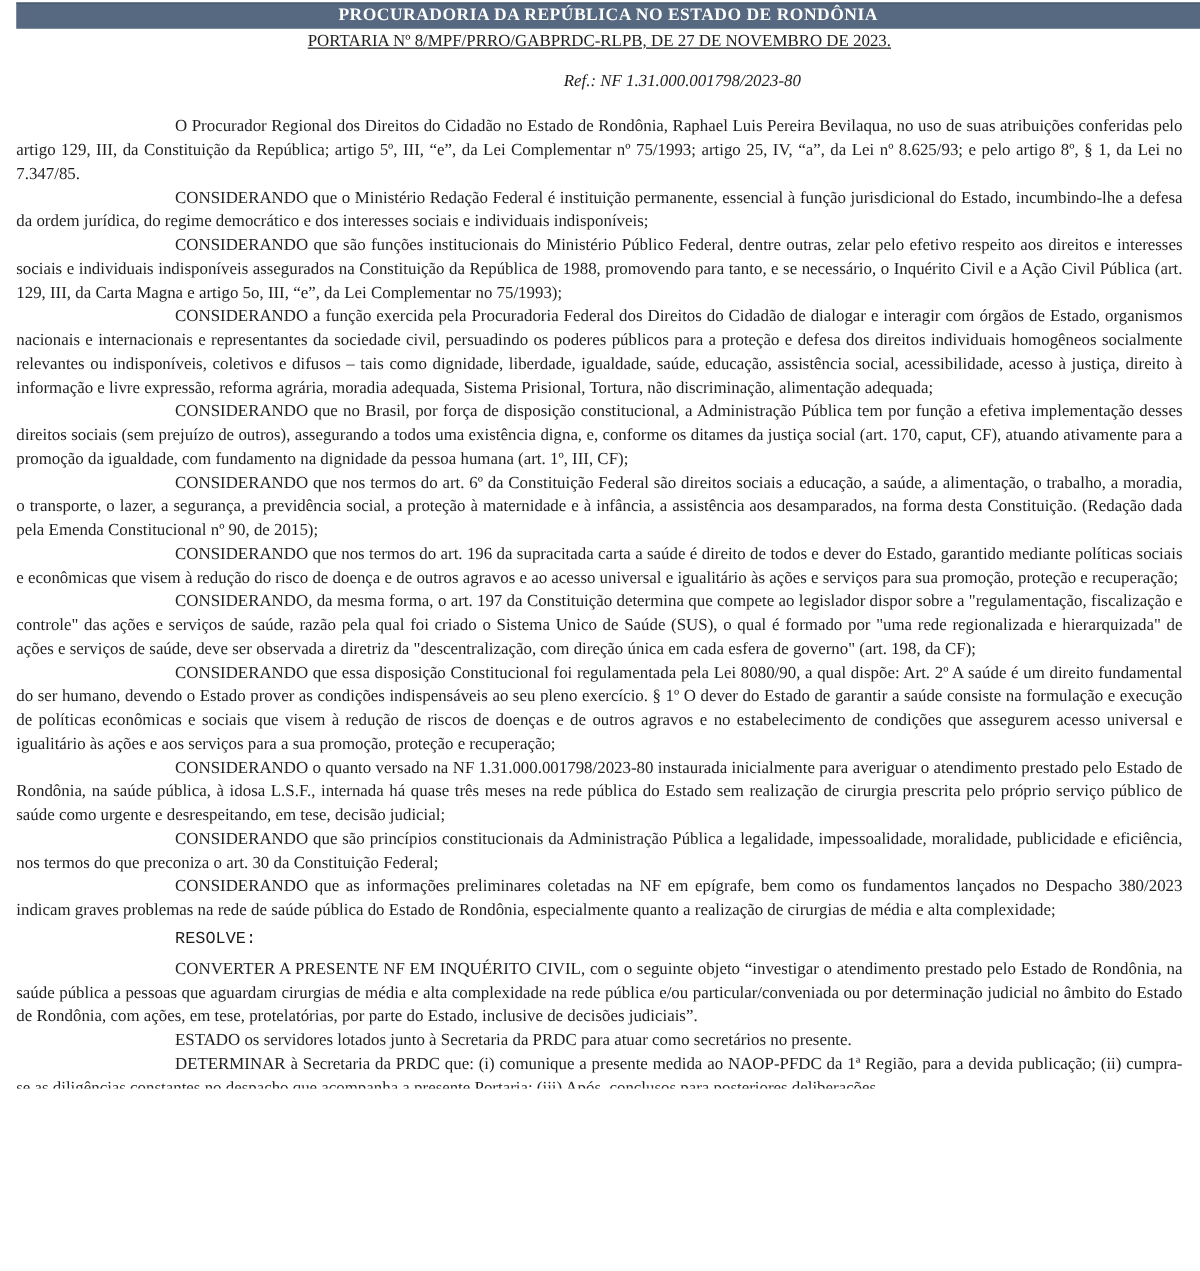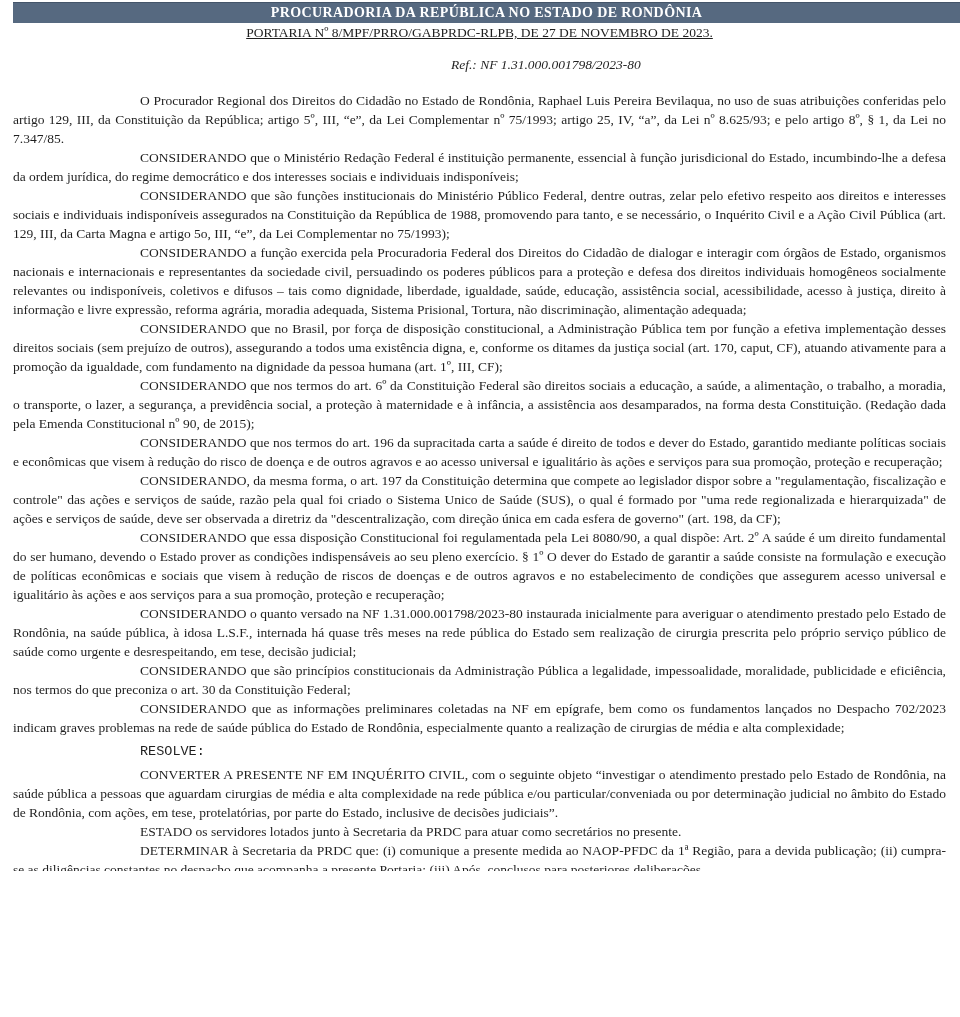--- a/index.html
+++ b/index.html
@@ -102,21 +102,21 @@
       <p>CONSIDERANDO que o Ministério Redação Federal é instituição permanente, essencial à função jurisdicional do Estado, incumbindo-lhe a defesa da ordem jurídica, do regime democrático e dos interesses sociais e individuais indisponíveis;</p>
       <p>CONSIDERANDO que são funções institucionais do Ministério Público Federal, dentre outras, zelar pelo efetivo respeito aos direitos e interesses sociais e individuais indisponíveis assegurados na Constituição da República de 1988, promovendo para tanto, e se necessário, o Inquérito Civil e a Ação Civil Pública (art. 129, III, da Carta Magna e artigo 5o, III, “e”, da Lei Complementar no 75/1993);</p>
       <p>CONSIDERANDO a função exercida pela Procuradoria Federal dos Direitos do Cidadão de dialogar e interagir com órgãos de Estado, organismos nacionais e internacionais e representantes da sociedade civil, persuadindo os poderes públicos para a proteção e defesa dos direitos individuais homogêneos socialmente relevantes ou indisponíveis, coletivos e difusos – tais como dignidade, liberdade, igualdade, saúde, educação, assistência social, acessibilidade, acesso à justiça, direito à informação e livre expressão, reforma agrária, moradia adequada, Sistema Prisional, Tortura, não discriminação, alimentação adequada;</p>
       <p>CONSIDERANDO que no Brasil, por força de disposição constitucional, a Administração Pública tem por função a efetiva implementação desses direitos sociais (sem prejuízo de outros), assegurando a todos uma existência digna, e, conforme os ditames da justiça social (art. 170, caput, CF), atuando ativamente para a promoção da igualdade, com fundamento na dignidade da pessoa humana (art. 1º, III, CF);</p>
       <p>CONSIDERANDO que nos termos do art. 6º da Constituição Federal são direitos sociais a educação, a saúde, a alimentação, o trabalho, a moradia, o transporte, o lazer, a segurança, a previdência social, a proteção à maternidade e à infância, a assistência aos desamparados, na forma desta Constituição. (Redação dada pela Emenda Constitucional nº 90, de 2015);</p>
       <p>CONSIDERANDO que nos termos do art. 196 da supracitada carta a saúde é direito de todos e dever do Estado, garantido mediante políticas sociais e econômicas que visem à redução do risco de doença e de outros agravos e ao acesso universal e igualitário às ações e serviços para sua promoção, proteção e recuperação;</p>
       <p>CONSIDERANDO, da mesma forma, o art. 197 da Constituição determina que compete ao legislador dispor sobre a "regulamentação, fiscalização e controle" das ações e serviços de saúde, razão pela qual foi criado o Sistema Unico de Saúde (SUS), o qual é formado por "uma rede regionalizada e hierarquizada" de ações e serviços de saúde, deve ser observada a diretriz da "descentralização, com direção única em cada esfera de governo" (art. 198, da CF);</p>
       <p>CONSIDERANDO que essa disposição Constitucional foi regulamentada pela Lei 8080/90, a qual dispõe: Art. 2º A saúde é um direito fundamental do ser humano, devendo o Estado prover as condições indispensáveis ao seu pleno exercício. § 1º O dever do Estado de garantir a saúde consiste na formulação e execução de políticas econômicas e sociais que visem à redução de riscos de doenças e de outros agravos e no estabelecimento de condições que assegurem acesso universal e igualitário às ações e aos serviços para a sua promoção, proteção e recuperação;</p>
       <p>CONSIDERANDO o quanto versado na NF 1.31.000.001798/2023-80 instaurada inicialmente para averiguar o atendimento prestado pelo Estado de Rondônia, na saúde pública, à idosa L.S.F., internada há quase três meses na rede pública do Estado sem realização de cirurgia prescrita pelo próprio serviço público de saúde como urgente e desrespeitando, em tese, decisão judicial;</p>
       <p>CONSIDERANDO que são princípios constitucionais da Administração Pública a legalidade, impessoalidade, moralidade, publicidade e eficiência, nos termos do que preconiza o art. 30 da Constituição Federal;</p>
-      <p>CONSIDERANDO que as informações preliminares coletadas na NF em epígrafe, bem como os fundamentos lançados no Despacho 702/2023 indicam graves problemas na rede de saúde pública do Estado de Rondônia, especialmente quanto a realização de cirurgias de média e alta complexidade;</p>
+      <p>CONSIDERANDO que as informações preliminares coletadas na NF em epígrafe, bem como os fundamentos lançados no Despacho 380/2023 indicam graves problemas na rede de saúde pública do Estado de Rondônia, especialmente quanto a realização de cirurgias de média e alta complexidade;</p>
       <p class="resolve">RESOLVE:</p>
       <p>CONVERTER A PRESENTE NF EM INQUÉRITO CIVIL, com o seguinte objeto “investigar o atendimento prestado pelo Estado de Rondônia, na saúde pública a pessoas que aguardam cirurgias de média e alta complexidade na rede pública e/ou particular/conveniada ou por determinação judicial no âmbito do Estado de Rondônia, com ações, em tese, protelatórias, por parte do Estado, inclusive de decisões judiciais”.</p>
       <p>ESTADO os servidores lotados junto à Secretaria da PRDC para atuar como secretários no presente.</p>
       <p>DETERMINAR à Secretaria da PRDC que: (i) comunique a presente medida ao NAOP-PFDC da 1ª Região, para a devida publicação; (ii) cumpra-se as diligências constantes no despacho que acompanha a presente Portaria; (iii) Após, conclusos para posteriores deliberações.</p>
     </div>
 
     <div class="date-line">Porto Velho, 29 de novembro de 2023.</div>
 
     <div class="signature-block">
       <div class="sig-name">RAPHAEL LUIS PEREIRA BEVILAQUA</div>

